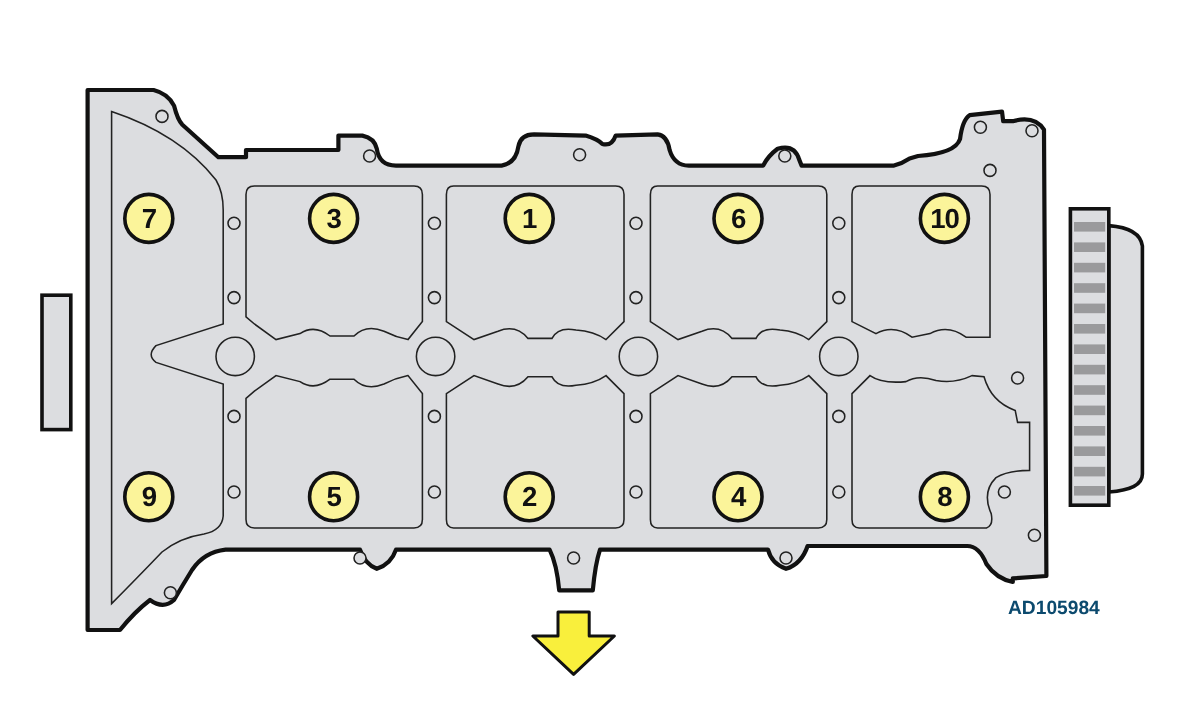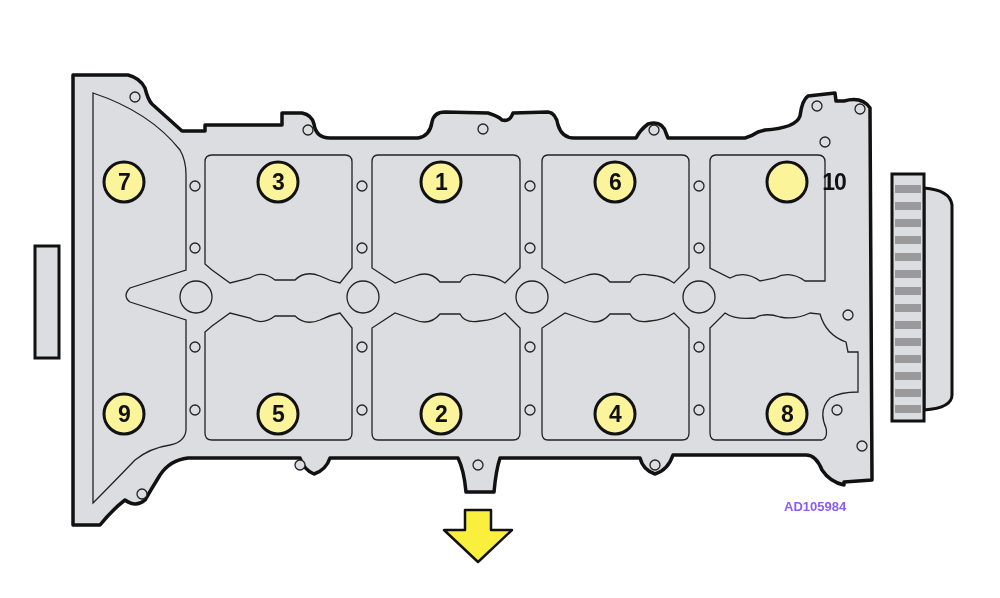--- a/index.html
+++ b/index.html
@@ -1,19 +1,19 @@
 <!DOCTYPE html>
 <html><head>
 <meta charset="utf-8">
 <style>
   html, body { margin: 0; padding: 0; background: #ffffff; }
   body { width: 1000px; height: 598px; position: relative; overflow: hidden; font-family: "Liberation Sans", sans-serif; }
   #diagram { position: absolute; left: 0; top: 0; width: 1000px; height: 598px; }
   .bolt-label { position: absolute; width: 38px; height: 38px; margin-left: -19px; margin-top: -19px; display: flex; align-items: center; justify-content: center; font-family: "Liberation Sans", sans-serif; font-weight: bold; font-size: 23px; color: #111; letter-spacing: -1px; pointer-events: none; }
-  .ref-code { position: absolute; left: 784px; top: 499px; font-family: "Liberation Sans", sans-serif; font-weight: bold; font-size: 13px; color: #8b5cf6; }
+  .ref-code { position: absolute; left: 840px; top: 499px; font-family: "Liberation Sans", sans-serif; font-weight: bold; font-size: 16px; color: #0c4a6e; }
 </style>
 </head>
 <body>
 
 <svg id="diagram" viewBox="0 0 1000 598" xmlns="http://www.w3.org/2000/svg">
 
   <rect x="35" y="246" width="24" height="112" fill="#dcdde0" stroke="#111" stroke-width="3"></rect>
 
   <g>
     <path d="M924 188 L924 410 Q952 408 952 395 L952 205 Q950 190 924 188 Z" fill="#dcdde0" stroke="#111" stroke-width="3"></path>
@@ -112,15 +112,15 @@
 
 <div class="bolt-label" style="left:441px;top:182px;">1</div>
 <div class="bolt-label" style="left:441px;top:414px;">2</div>
 <div class="bolt-label" style="left:278px;top:182px;">3</div>
 <div class="bolt-label" style="left:615px;top:414px;">4</div>
 <div class="bolt-label" style="left:278px;top:414px;">5</div>
 <div class="bolt-label" style="left:615px;top:182px;">6</div>
 <div class="bolt-label" style="left:124px;top:182px;">7</div>
 <div class="bolt-label" style="left:787px;top:414px;">8</div>
 <div class="bolt-label" style="left:124px;top:414px;">9</div>
-<div class="bolt-label" style="left:787px;top:182px;padding-left:47px;">10</div>
+<div class="bolt-label" style="left:787px;top:182px;">10</div>
 
 <div class="ref-code">AD105984</div>
 
 </body></html>

